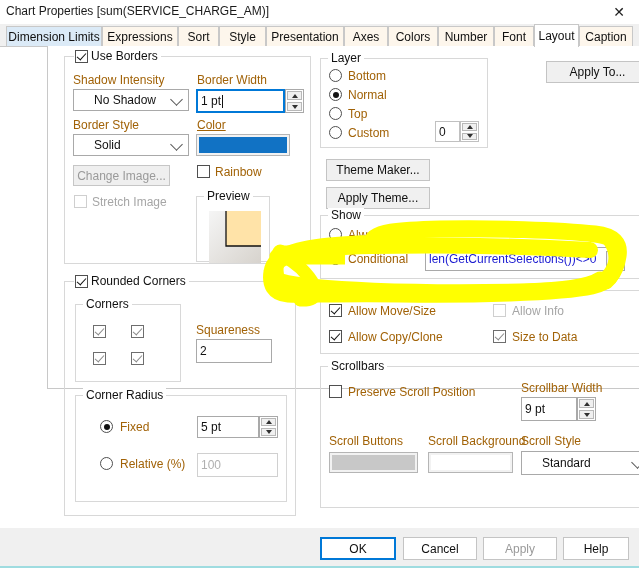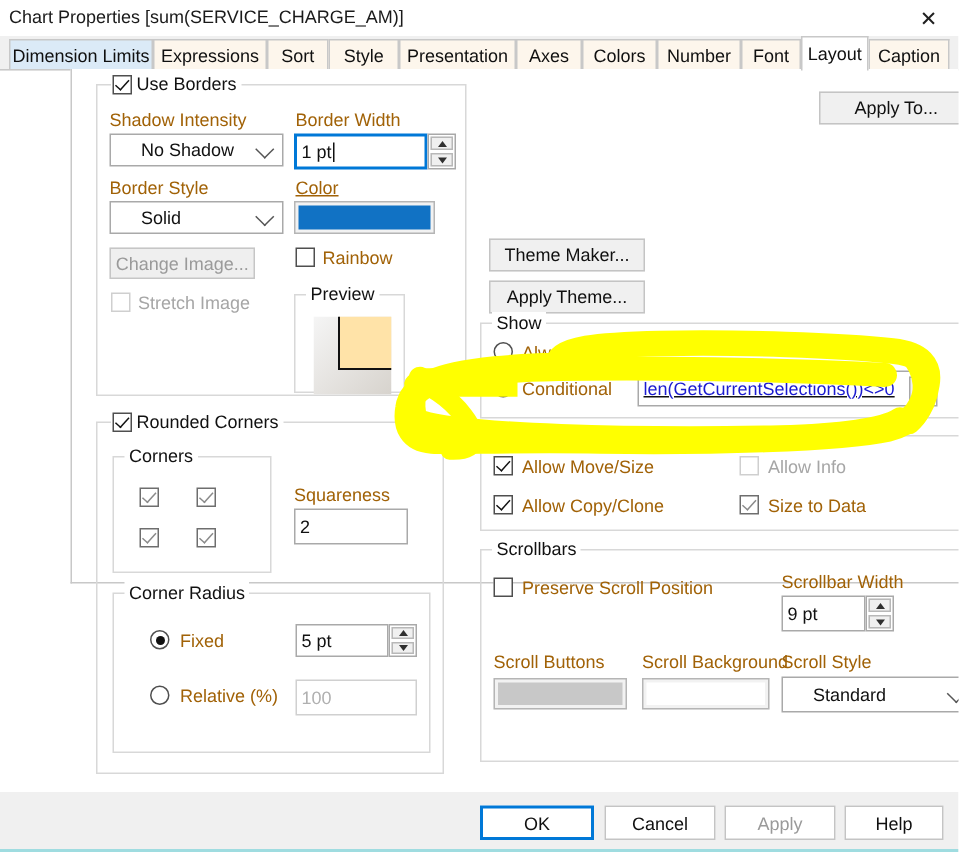--- a/index.html
+++ b/index.html
@@ -453,36 +453,65 @@
       </div>
 
       <div class="radio" style="left:24px;top:61px;"></div>
       <div class="lbl" style="left:44px;top:61px;">Relative (%)</div>
       <div class="textbox placeholder" style="left:121px;top:57px;width:81px;height:24px;">
         <span>100</span>
       </div>
     </div>
   </div>
 
+  <div class="groupbox" style="left:272px;top:12px;width:168px;height:90px;">
+    <div class="group-label">Layer</div>
+
+    <div class="radio" style="left:8px;top:10px;"></div>
+    <div class="lbl" style="left:27px;top:10px;">Bottom</div>
+
+    <div class="radio sel" style="left:8px;top:29px;"></div>
+    <div class="lbl" style="left:27px;top:29px;">Normal</div>
+
+    <div class="radio" style="left:8px;top:48px;"></div>
+    <div class="lbl" style="left:27px;top:48px;">Top</div>
+
+    <div class="radio" style="left:8px;top:67px;"></div>
+    <div class="lbl" style="left:27px;top:67px;">Custom</div>
+
+    <div class="textbox" style="left:114px;top:62px;width:25px;height:21px;border-color:#c0c0c0;">
+      <span>0</span>
+    </div>
+    <div class="spinner" style="left:139px;top:62px;width:19px;height:21px;border-color:#c0c0c0;">
+      <div class="sp-btns" style="width:100%;border-left:none;">
+        <div class="sp-up">
+            <span class="arw up"></span>
+          </div>
+        <div class="sp-dn">
+            <span class="arw dn"></span>
+          </div>
+      </div>
+    </div>
+  </div>
 
   <div class="btn flat" style="left:278px;top:113px;width:104px;height:22px;">Theme Maker...</div>
   <div class="btn flat" style="left:278px;top:141px;width:104px;height:22px;">Apply Theme...</div>
 
   <div class="btn flat" style="left:498px;top:15px;width:103px;height:22px;">Apply To...</div>
 
   <div class="groupbox" style="left:272px;top:169px;width:339px;height:64px;">
     <div class="group-label">Show</div>
 
     <div class="radio" style="left:8px;top:12px;"></div>
     <div class="lbl" style="left:27px;top:12px;">Always</div>
 
     <div class="radio sel" style="left:8px;top:36px;z-index:10;"></div>
     <div class="lbl" style="left:27px;top:36px;z-index:10;">Conditional</div>
 
-    <div class="textbox" style="left:104px;top:31px;width:200px;height:24px;z-index:10;background:#fff;text-decoration:underline;">
+    <div class="textbox" style="left:104px;top:31px;width:200px;height:24px;z-index:10;background:#fff;">
       <span id="show-expr" style="color: rgb(27, 27, 208);">len(GetCurrentSelections())&lt;&gt;0</span>
     </div>
     <div class="ellipsis-btn" style="left:285px;top:35px;width:17px;height:16px;z-index:11;">...</div>
   </div>
 
   <div class="groupbox" style="left:272px;top:244px;width:339px;height:64px;">
     <div class="group-label">Options</div>
 
     <div class="cb checked" style="left:8px;top:13px;"></div>
     <div class="lbl" style="left:27px;top:13px;">Allow Move/Size</div>

